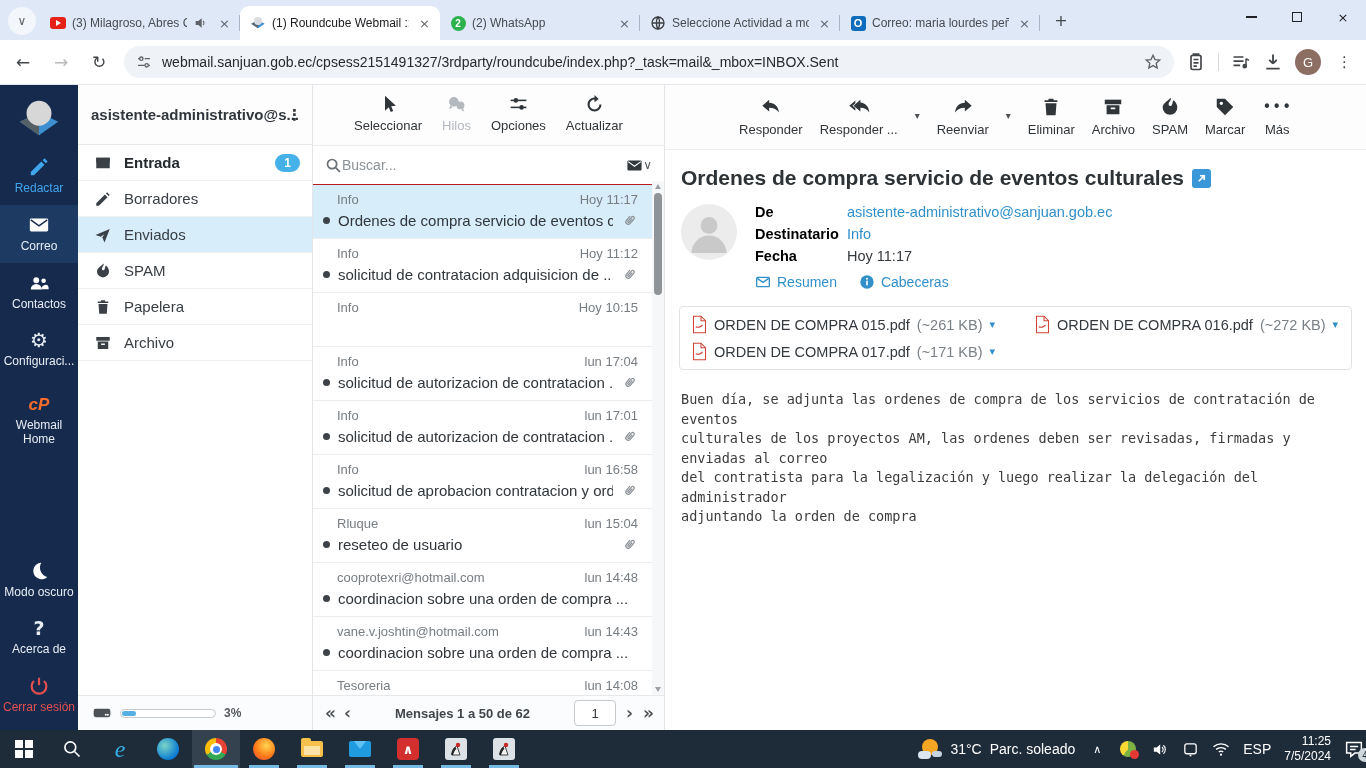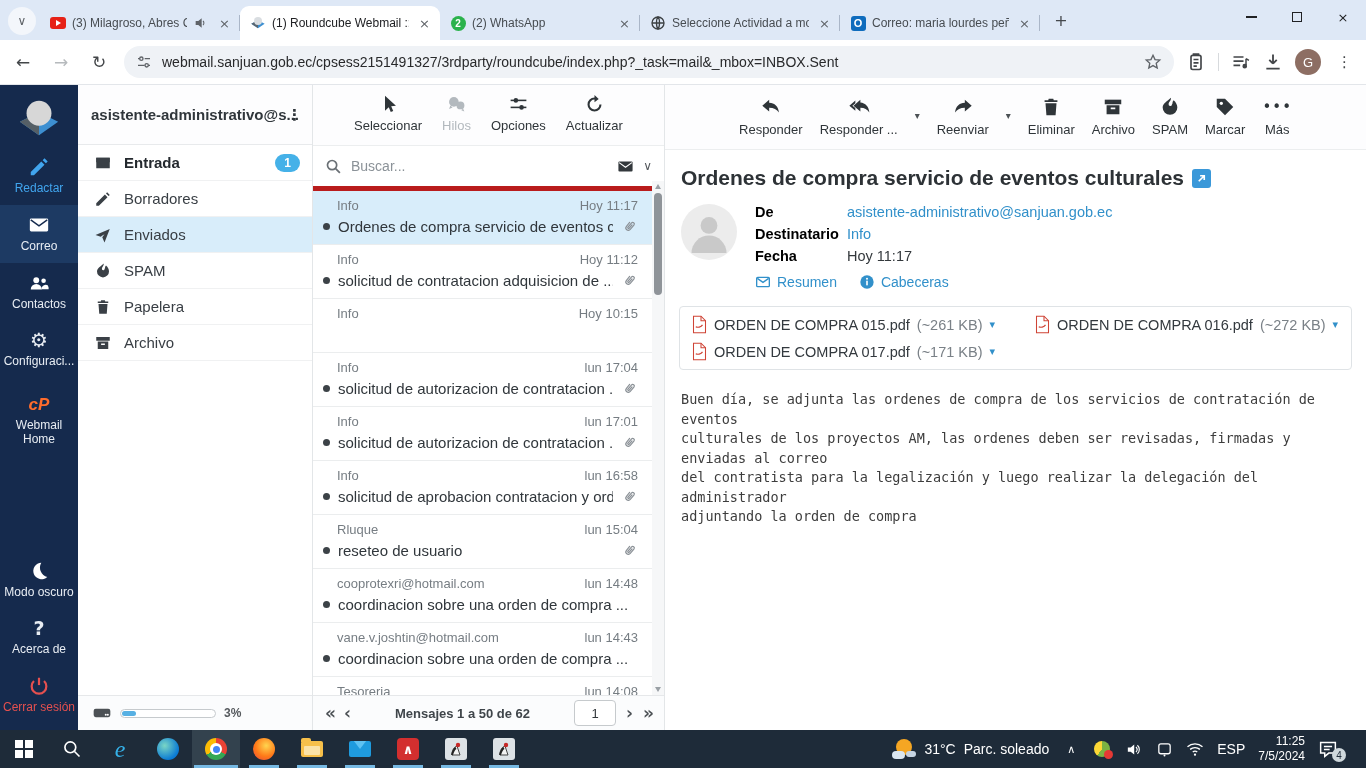--- a/index.html
+++ b/index.html
@@ -67,21 +67,21 @@
   .qbar { width:96px; height:9px; border:1px solid #c6cacd; border-radius:5px; position:relative; background:#fff; }
   .qfill { position:absolute; left:1px; top:1px; bottom:1px; width:14px; background:#57b0e3; border-radius:4px; }
   .qtext { font-size:12px; color:#55595d; font-weight:bold; }
 
   
   .list { width:352px; border-right:1px solid #e3e6e8; display:flex; flex-direction:column; position:relative; }
   .ltoolbar { height:60px; display:flex; align-items:flex-start; justify-content:center; gap:20px; padding-top:9px; background:#fdfdfe; }
   .tbtn { display:flex; flex-direction:column; align-items:center; gap:3px; color:#2f3539; font-size:13px; }
   .tbtn svg { width:21px; height:21px; }
   .tbtn.dis { color:#b3b9be; }
-  .searchrow { height:46px; display:flex; align-items:center; gap:9px; padding:0 12px; border-top:1px solid #eceeef; border-bottom:5px solid #b91c1c; }
+  .searchrow { height:40px; display:flex; align-items:center; padding:0 12px; border-top:1px solid #eceeef; border-bottom:1px solid #b91c1c; }
   .searchrow svg { width:17px; height:17px; color:#6a7075; }
   .searchrow input { flex:1; border:none; outline:none; font-size:14px; color:#444; background:transparent; font-family:"Liberation Sans",sans-serif; }
   .searchrow input::placeholder { color:#8b9298; }
   .srchev { color:#55595d; font-size:12px; }
   .mrows { flex:1; overflow:hidden; position:relative; }
   .mrow { height:54px; padding:7px 26px 0 10px; border-bottom:1px solid #ebedee; }
   .mrow.sel { background:#d8edfa; }
   .mline1 { display:flex; font-size:13px; color:#767d83; padding-left:14px; }
   .mline1 .msender { flex:1; white-space:nowrap; overflow:hidden; }
   .mline2 { display:flex; align-items:center; gap:8px; margin-top:5px; font-size:15px; color:#30363b; }
@@ -138,21 +138,21 @@
   .chrome:after { content:""; position:absolute; left:5px; top:5px; width:12px; height:12px; border-radius:50%; background:#fff; }
   .chrome:before { content:""; position:absolute; left:7.5px; top:7.5px; width:7px; height:7px; border-radius:50%; background:#4285f4; z-index:1; }
   .firefox { width:22px; height:22px; border-radius:50%; background:radial-gradient(circle at 60% 35%, #ffd54f, #ff7a18 55%, #e8443f); }
   .folder-ic { width:22px; height:16px; background:#f7c04a; border-radius:2px; position:relative; }
   .folder-ic:before { content:""; position:absolute; top:-3px; left:0; width:10px; height:4px; background:#f7c04a; border-radius:2px 2px 0 0; }
   .folder-ic:after { content:""; position:absolute; left:3px; top:5px; right:3px; bottom:2px; background:#fbe3a8; border-radius:1px; }
   .mail-ic { width:22px; height:16px; background:#1f9bde; position:relative; border-radius:2px; overflow:hidden; }
   .mail-ic:before { content:""; position:absolute; left:-2px; top:-9px; width:26px; height:17px; background:#5ec2f2; transform:rotate(0deg); clip-path:polygon(0 0,100% 0,50% 100%); }
   .acrobat { width:22px; height:22px; background:#d32f2f; border-radius:4px; color:#fff; display:flex; align-items:center; justify-content:center; font-size:13px; font-weight:bold; }
   .javaapp { width:22px; height:22px; background:#dde2e6; border-radius:3px; display:flex; align-items:center; justify-content:center; }
-  .tray { margin-left:auto; display:flex; align-items:center; gap:13px; padding-right:26px; font-size:14px; }
+  .tray { margin-left:auto; display:flex; align-items:center; gap:13px; padding-right:0; font-size:14px; }
   .weather { display:flex; align-items:center; gap:8px; }
   .wicon { width:24px; height:20px; position:relative; }
   .wicon .sun { position:absolute; left:4px; top:0; width:16px; height:16px; border-radius:50%; background:#f5a623; }
   .wicon .cl { position:absolute; left:0; bottom:0; width:13px; height:8px; border-radius:5px; background:#dbe6f0; }
   .wicon .cl2 { position:absolute; right:0; bottom:2px; width:10px; height:6px; border-radius:4px; background:#c6d4e2; }
   .trayglyph { width:18px; display:flex; justify-content:center; align-items:center; }
   .av-ic { width:16px; height:16px; border-radius:50%; background:conic-gradient(#7cb342 0 60%, #fdd835 0 100%); position:relative; }
   .av-ic:after { content:""; position:absolute; right:-3px; bottom:-2px; width:9px; height:9px; border-radius:50%; background:#e53935; }
   .clock { text-align:right; font-size:12px; line-height:1.25; }
   .notif { position:relative; width:22px; height:18px; }

